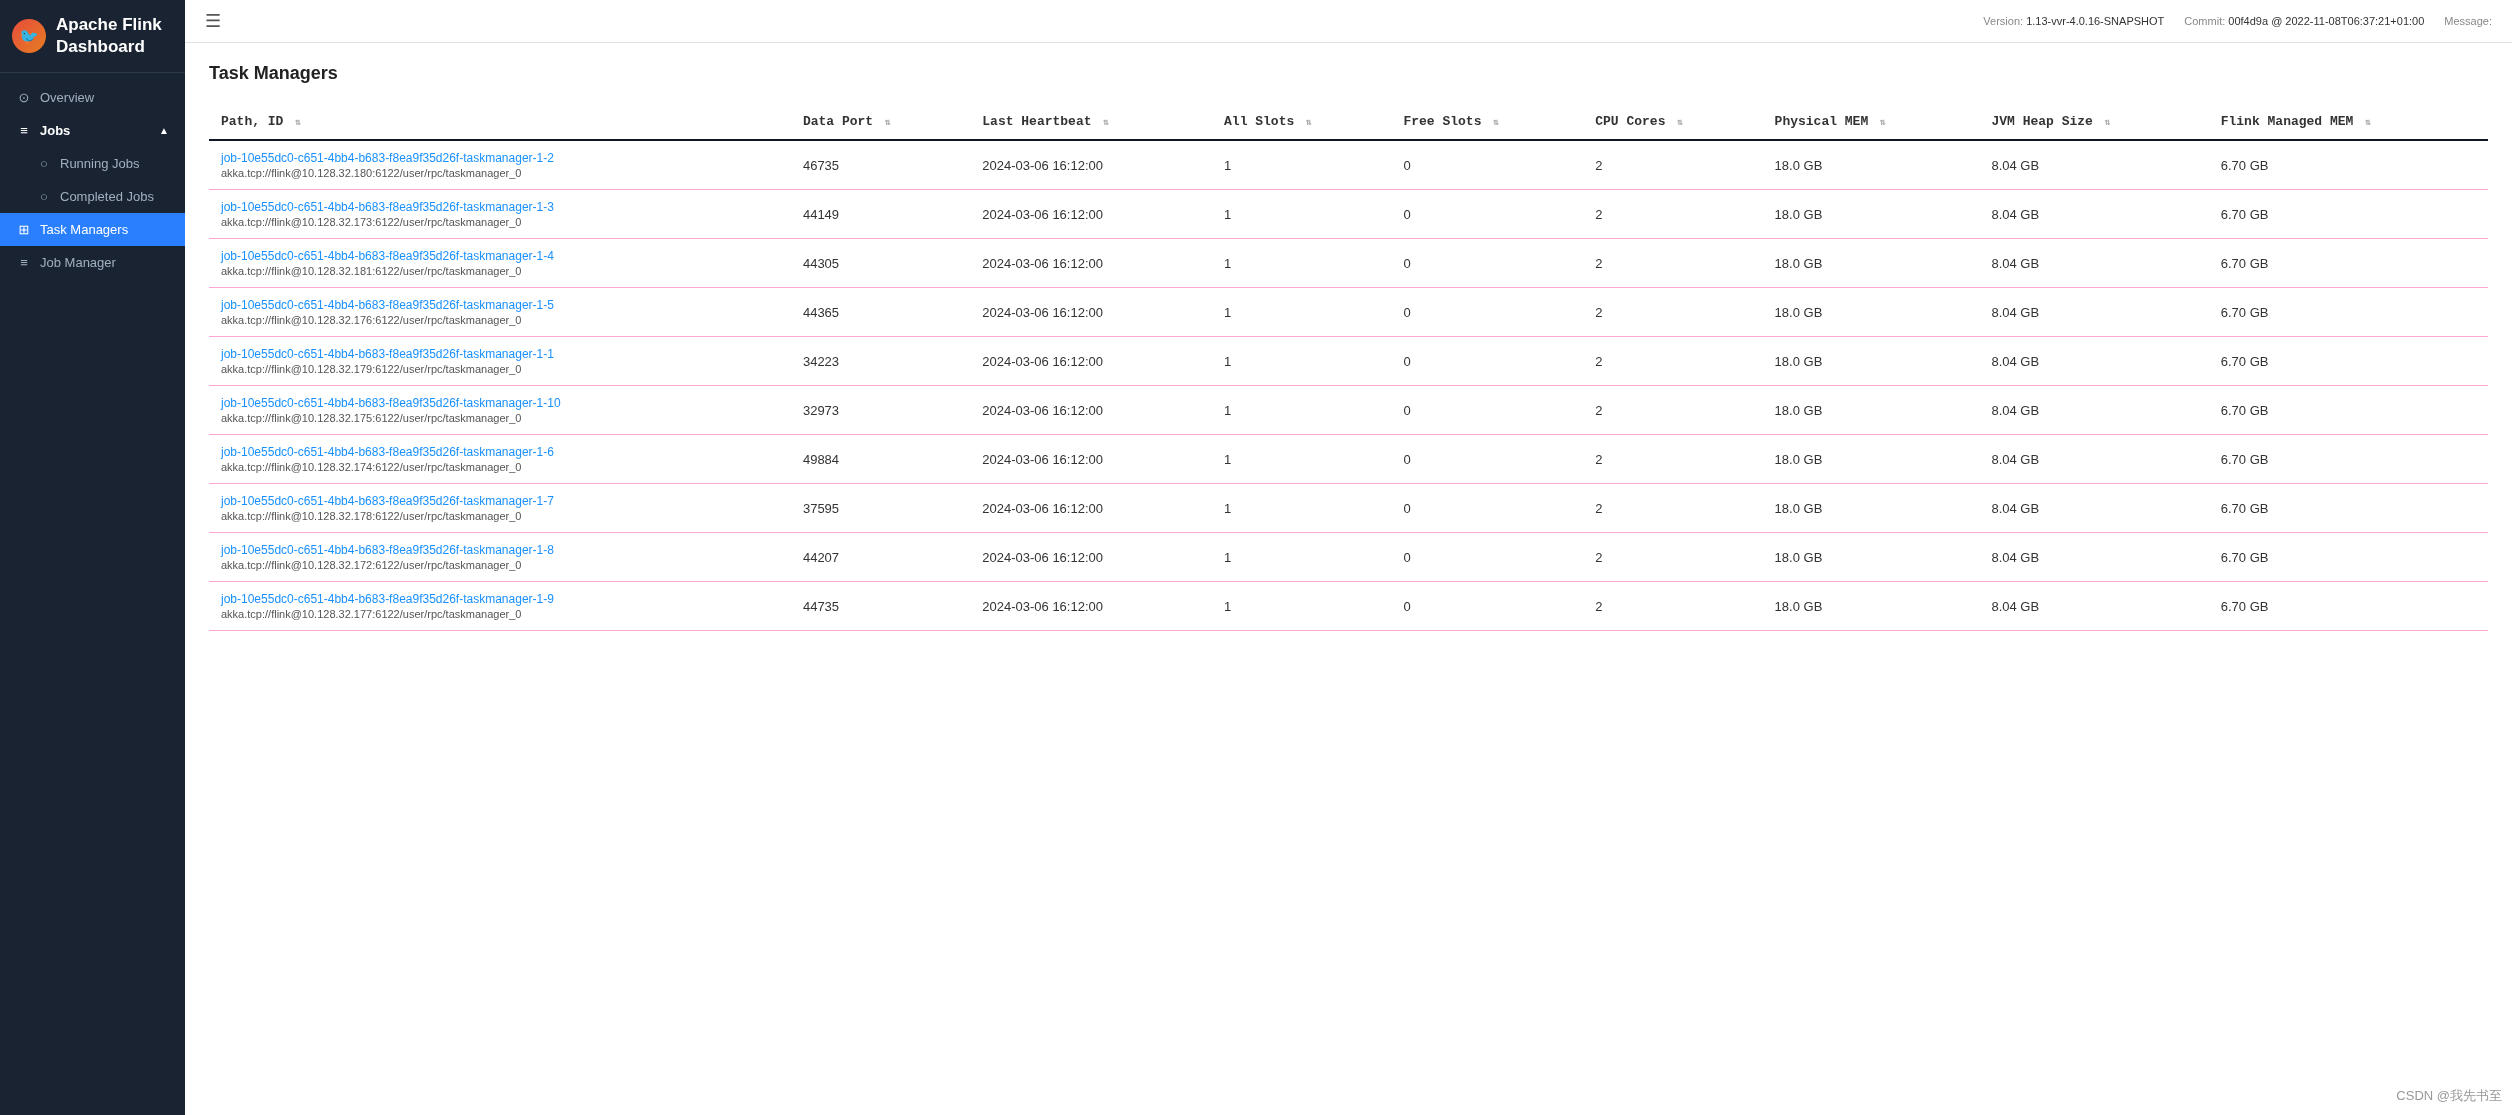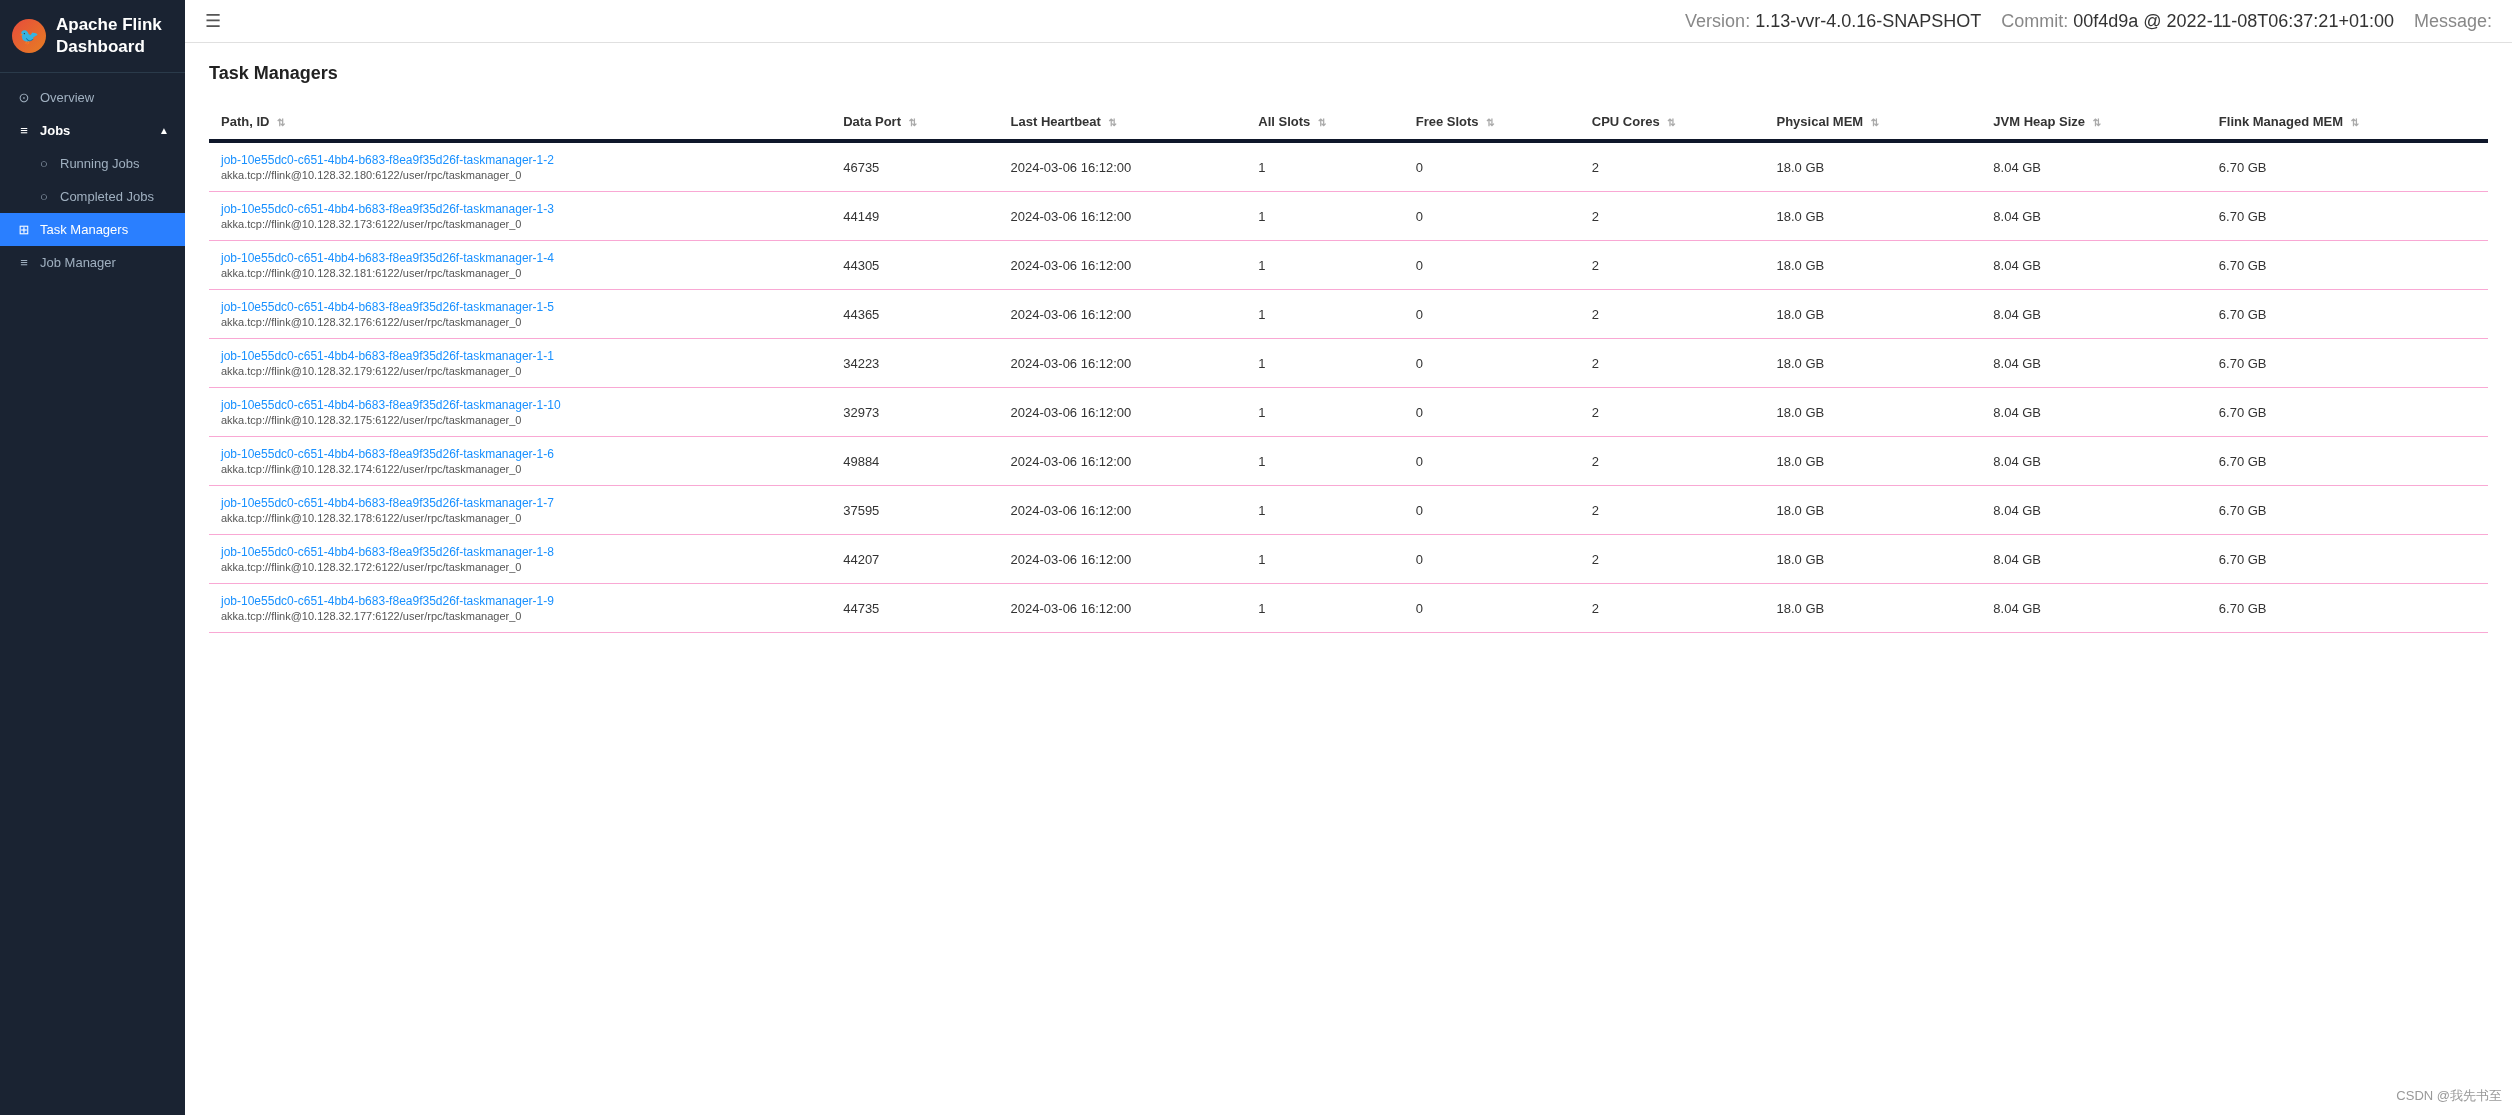--- a/index.html
+++ b/index.html
@@ -67,21 +67,21 @@
       background: #fff;
       border-bottom: 1px solid #e0e0e0;
       display: flex;
       align-items: center;
       padding: 10px 20px;
       gap: 16px;
       flex-shrink: 0;
     }
     .topbar-menu { font-size: 18px; color: #555; cursor: pointer; }
     .topbar-spacer { flex: 1; }
-    .topbar-meta { font-size: 18px; color: #555; display: flex; gap: 20px; }
+    .topbar-meta { font-size: 11px; color: #555; display: flex; gap: 20px; }
     .topbar-meta span { color: #333; }
     .topbar-meta .label { color: #888; }
 
     
     .main-content {
       flex: 1;
       overflow-y: auto;
       padding: 20px 24px;
       background: #fff;
     }
@@ -93,21 +93,22 @@
     }
 
     
     .table-container { overflow-x: auto; }
     table {
       width: 100%;
       border-collapse: collapse;
       font-size: 13px;
     }
     thead tr {
-      border-bottom: 4px solid #0f172a;
+      border-bottom: 2px solid #0f172a;
+      font-family: Liberation Mono, monospace;
     }
     thead th {
       padding: 10px 12px;
       text-align: left;
       color: #333;
       font-weight: 600;
       white-space: nowrap;
       cursor: pointer;
       user-select: none;
     }

